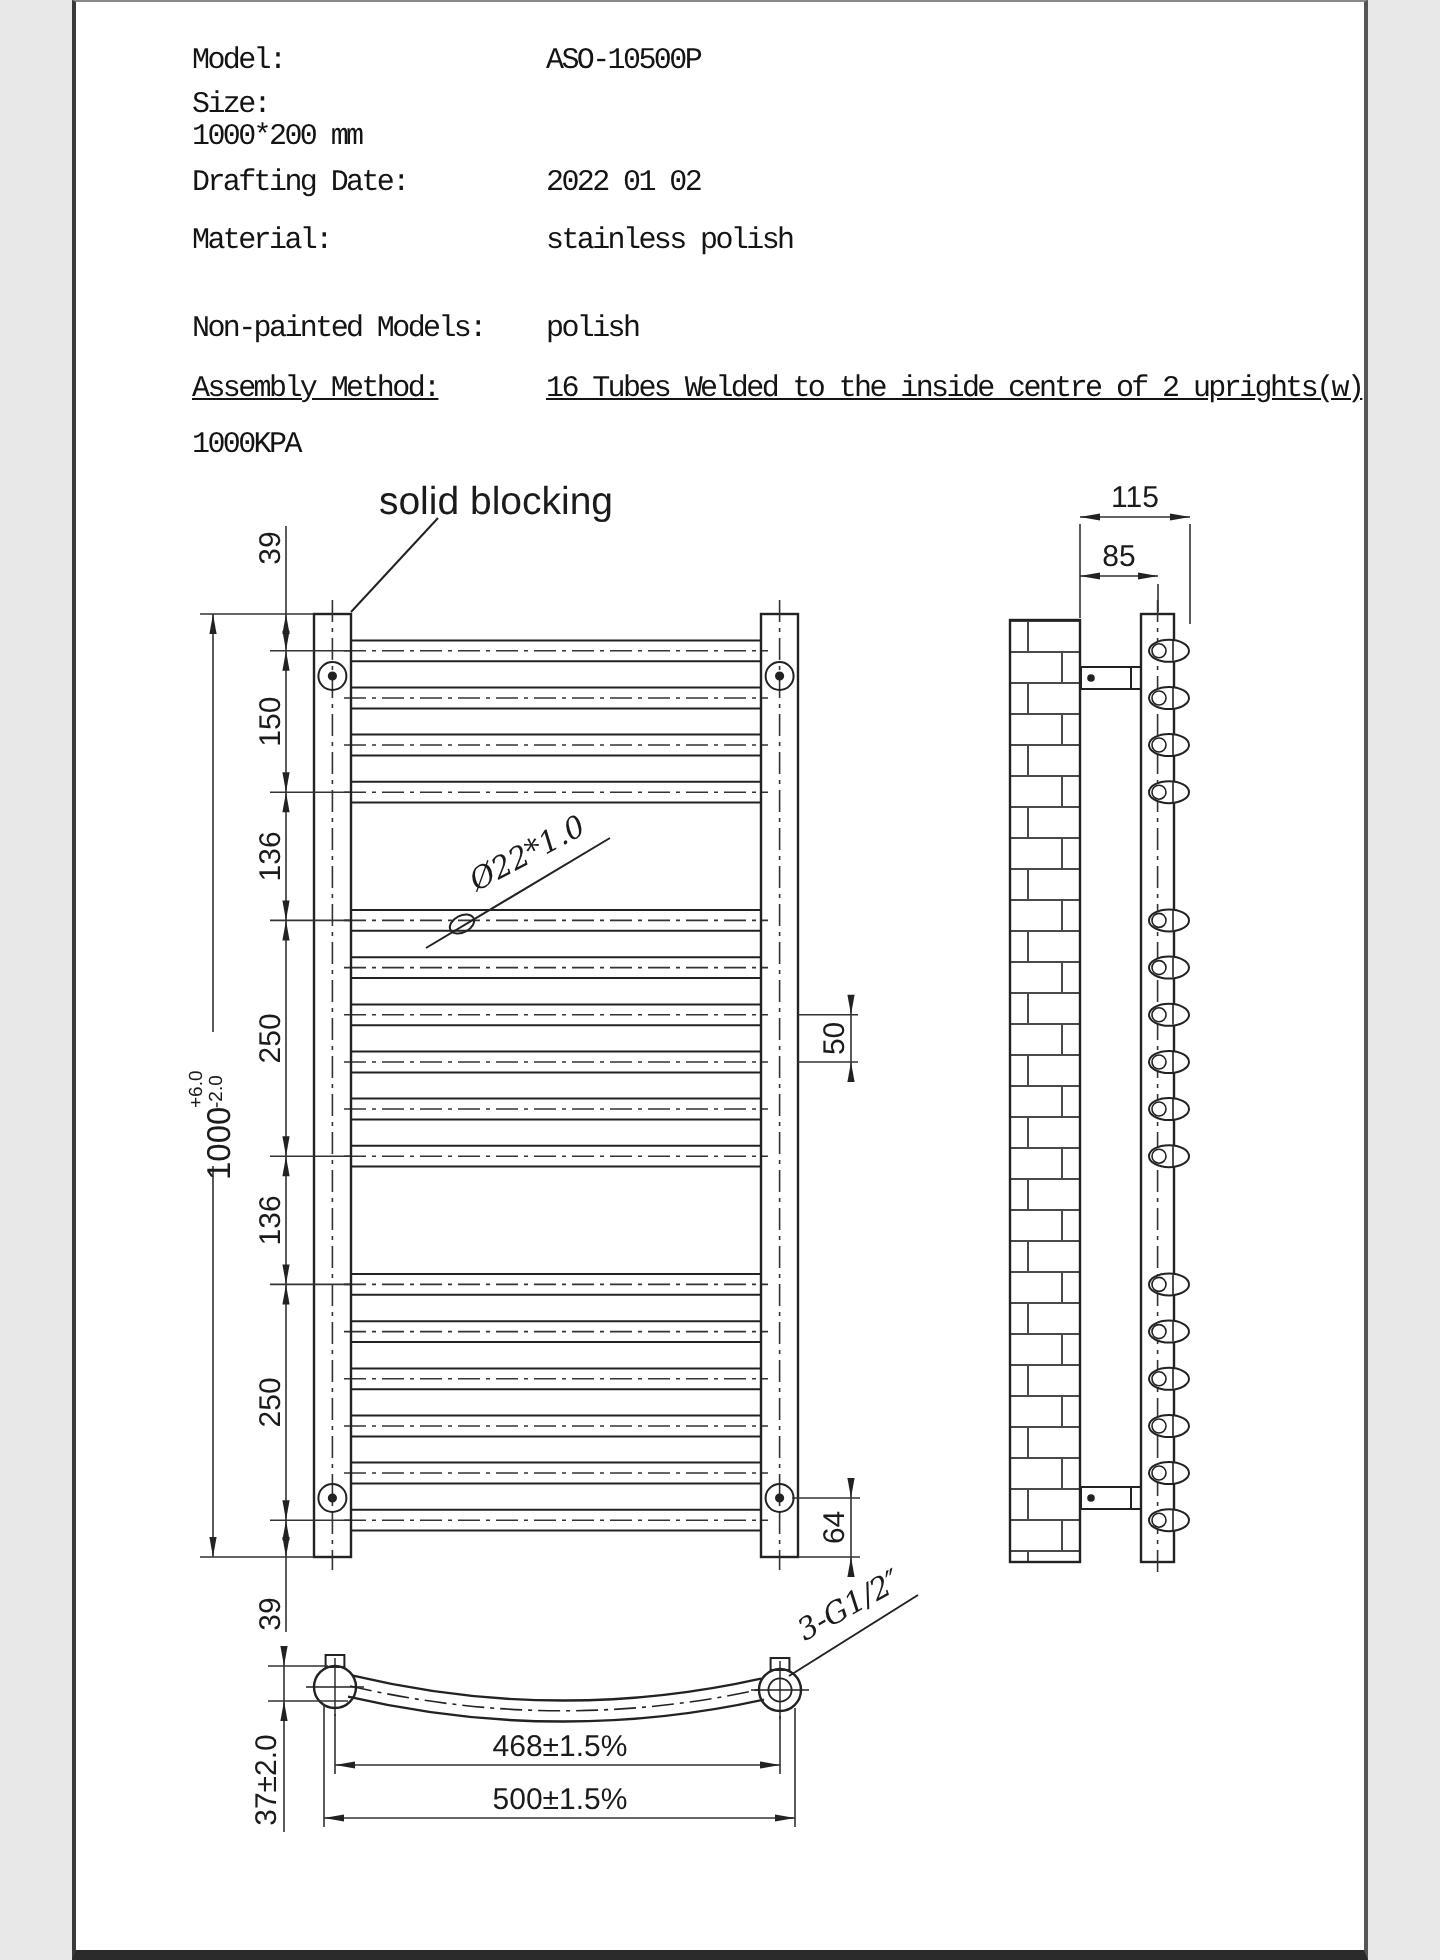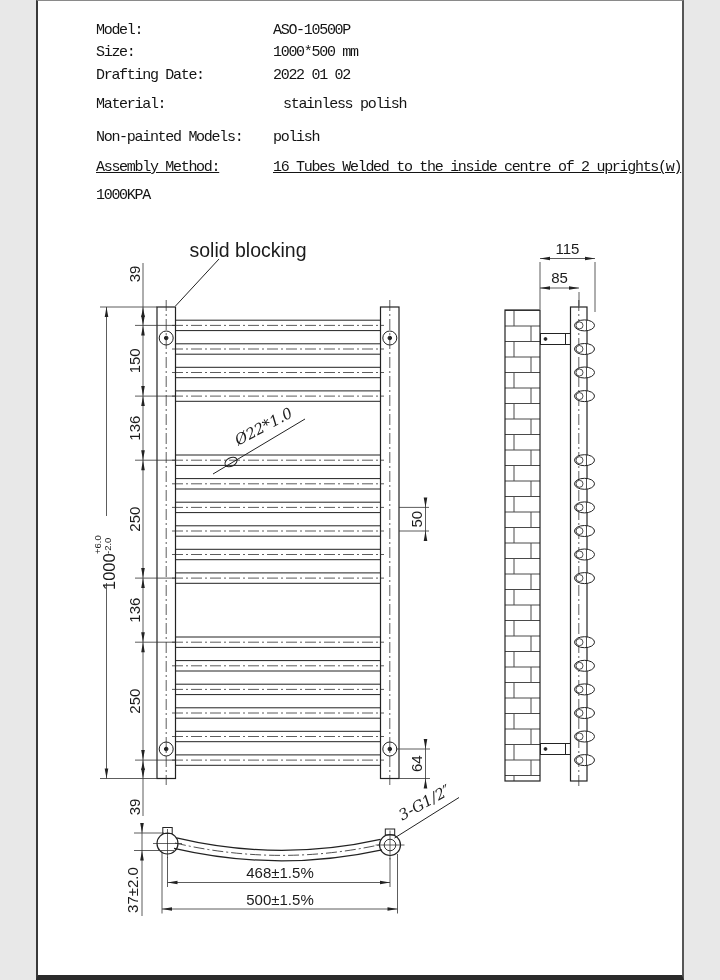--- a/index.html
+++ b/index.html
@@ -17,23 +17,23 @@
     font-family:"Liberation Sans", sans-serif;
   }
   .spec{
     position:absolute;left:58px;top:22px;right:10px;
     font-family:"Liberation Mono", monospace;
     font-size:15px;letter-spacing:-1.3px;
     color:#141414;
   }
   .spec .row{display:flex;line-height:16px;white-space:nowrap;}
   .spec .row.r0{margin-bottom:6px;}
-  .spec .row.r1{margin-bottom:7px;}
+  .spec .row.r1{margin-bottom:7px;flex-direction:column;}
   .spec .row.r2{margin-bottom:13px;align-items:flex-end;}
-  .spec .row.r3{margin-bottom:17px;gap:10px;}
+  .spec .row.r3{margin-bottom:28px;}
   .spec .row.r4{margin-bottom:14px;}
   .spec .row.r5{margin-bottom:12px;text-decoration:underline;}
   .spec .lbl{min-width:177px;}
   svg.draw{position:absolute;left:0;top:0;}
   svg text{fill:#1b1b1b;}
   .t-dim{font-size:15px;font-family:"Liberation Sans",sans-serif;}
   .t-big{font-size:16.5px;font-family:"Liberation Sans",sans-serif;}
   .t-tol{font-size:9.5px;font-family:"Liberation Sans",sans-serif;}
   .t-callout{font-size:19.5px;font-family:"Liberation Sans",sans-serif;}
   .t-italic{font-size:15px;font-style:italic;font-family:"DejaVu Serif",serif;}
@@ -43,21 +43,21 @@
 
 <div class="page">
 
   <div class="spec">
     <div class="row r0">
         <span class="lbl">Model:</span>
         <span class="val">ASO-10500P</span>
       </div>
     <div class="row r1">
         <span class="lbl">Size:</span>
-        <span class="val">1000*500 mm</span>
+        <span class="val">1000*200 mm</span>
       </div>
     <div class="row r2">
         <span class="lbl">Drafting Date:</span>
         <span class="val">2022 01 02</span>
       </div>
     <div class="row r3">
         <span class="lbl">Material:</span>
         <span class="val">stainless polish</span>
       </div>
     <div class="row r4">

